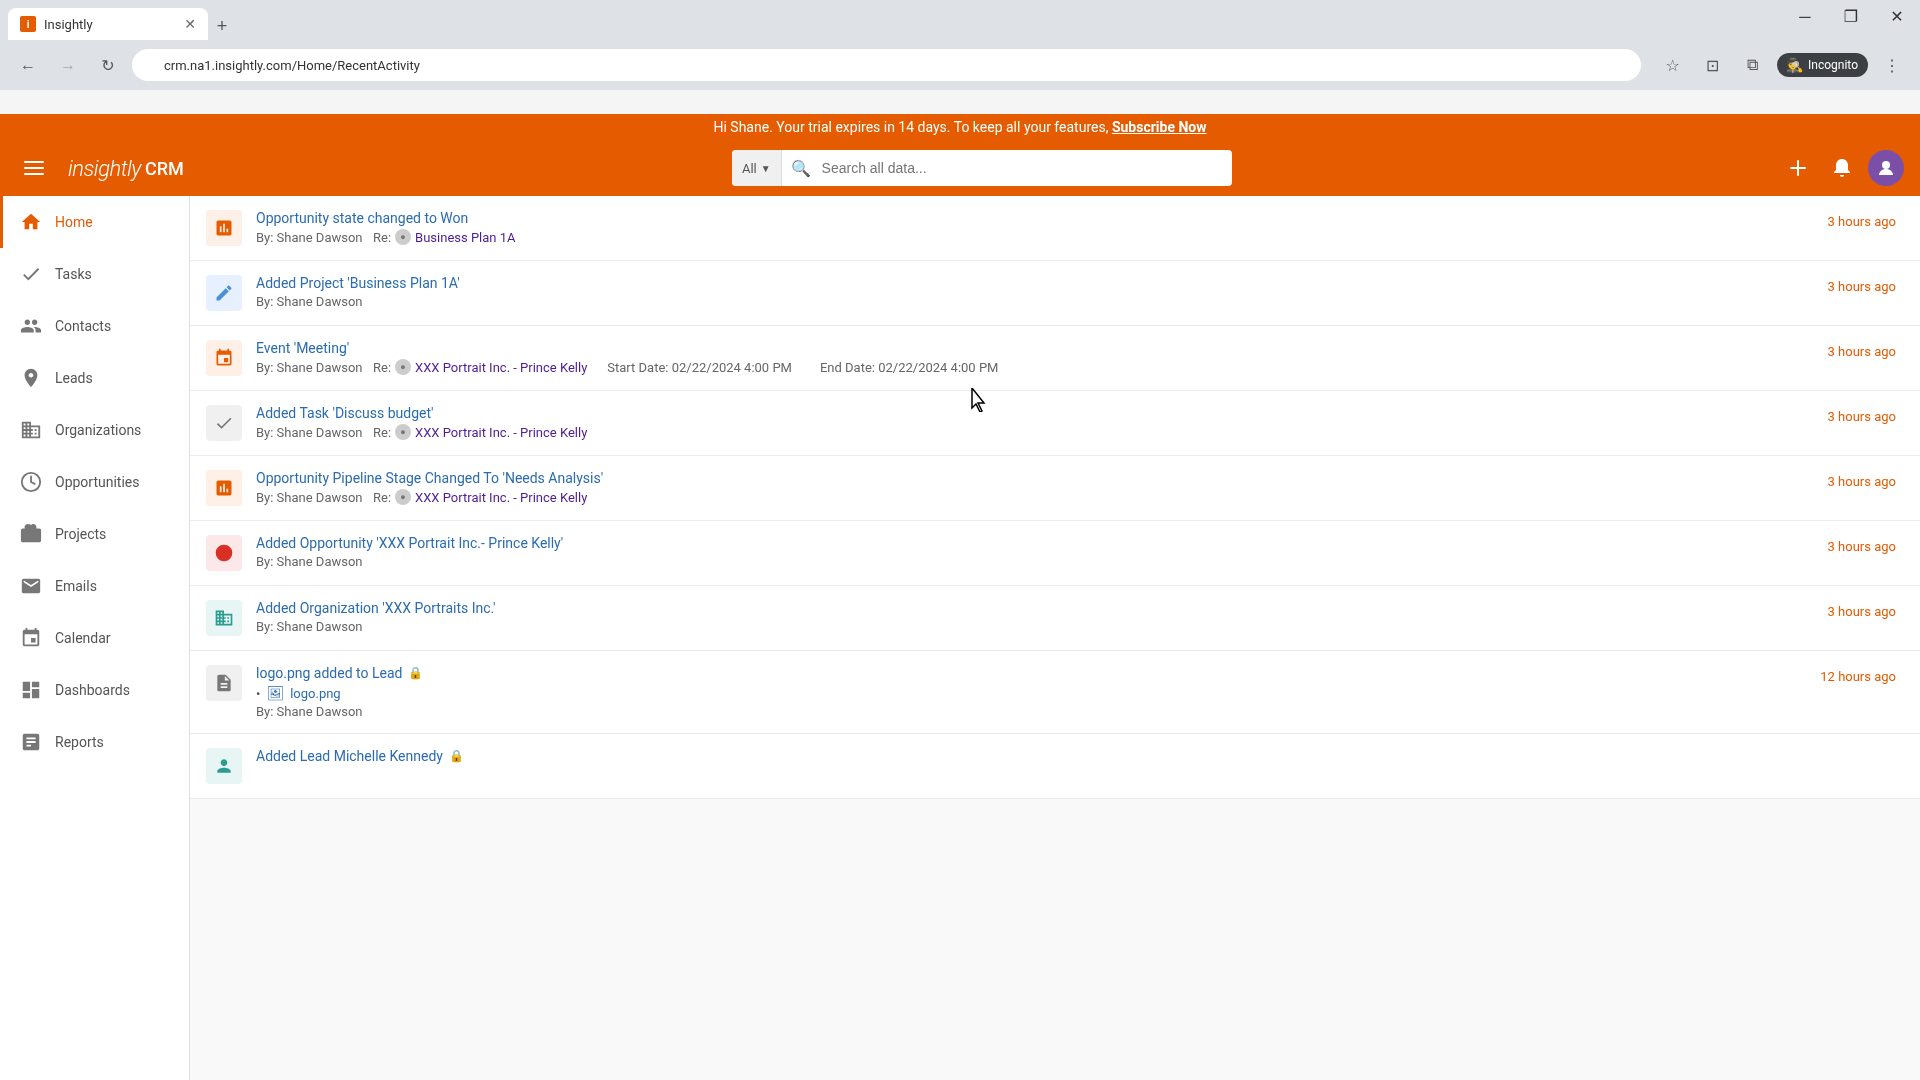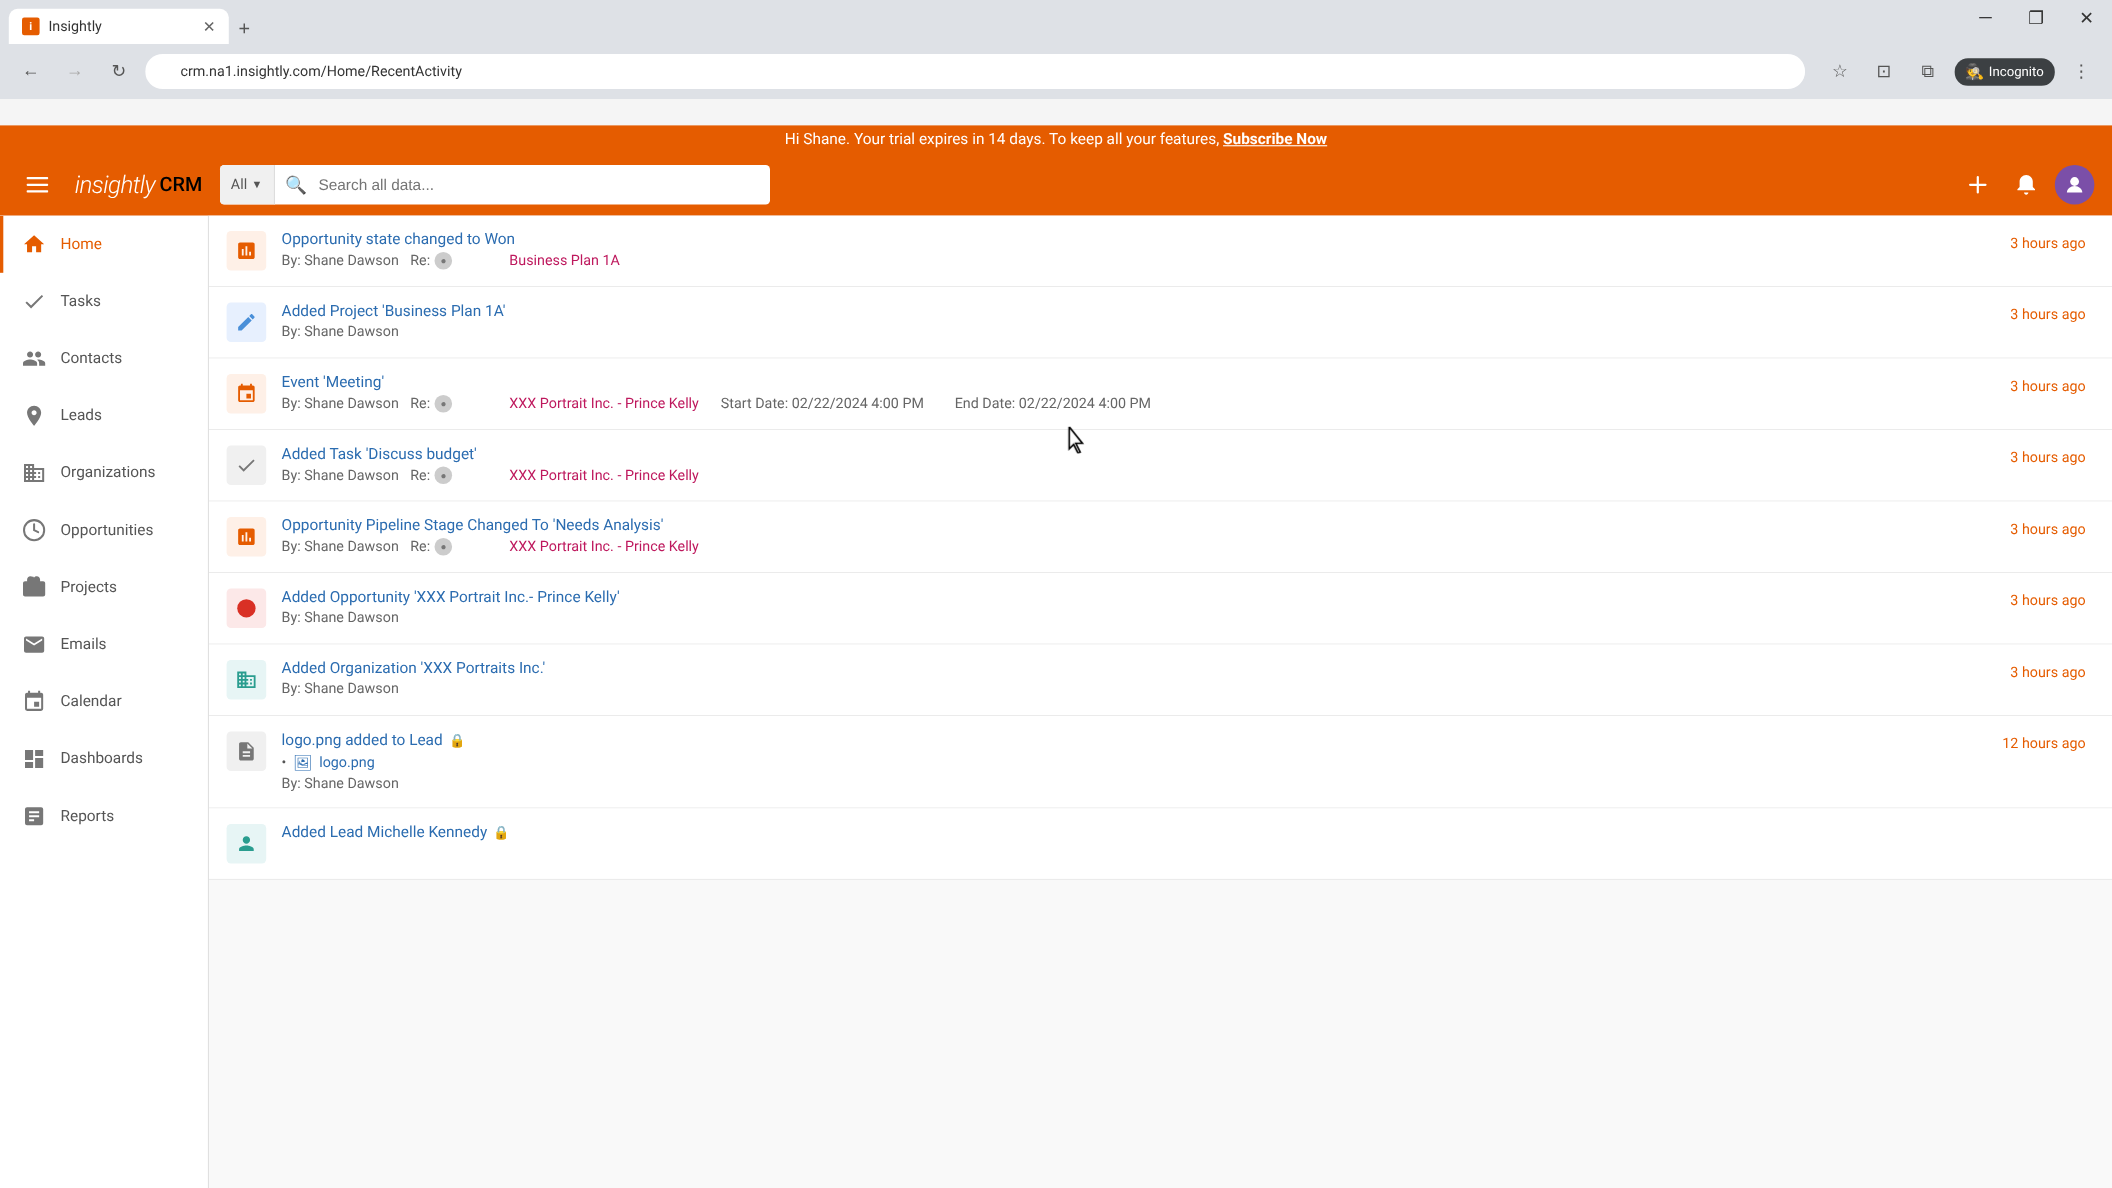--- a/index.html
+++ b/index.html
@@ -27,22 +27,22 @@
 
     
     .trial-banner { background: #e55c00; color: white; text-align: center; padding: 5px; font-size: 14px; margin-top: 24px; }
     .trial-banner a { color: white; font-weight: bold; text-decoration: underline; cursor: pointer; }
 
     
     .app-header { background: #e55c00; height: 56px; display: flex; align-items: center; padding: 0 16px; gap: 16px; }
     .hamburger-btn { color: white; font-size: 20px; cursor: pointer; background: none; border: none; width: 36px; height: 36px; display: flex; align-items: center; justify-content: center; }
     .logo-area { display: flex; align-items: center; gap: 4px; }
     .logo-text { color: white; font-size: 22px; font-weight: 300; letter-spacing: -0.5px; }
-    .crm-text { color: #000000; font-size: 18px; font-weight: 500; }
-    .search-area { flex: 1; display: flex; }
+    .crm-text { color: #ffffff; font-size: 18px; font-weight: 500; }
+    .search-area { flex: 1; display: flex; justify-content: center; }
     .search-box { background: white; border-radius: 4px; height: 36px; display: flex; align-items: center; width: 500px; overflow: hidden; }
     .search-all-btn { background: #f0f0f0; height: 100%; padding: 0 10px; display: flex; align-items: center; gap: 4px; font-size: 13px; color: #555; border-right: 1px solid #ddd; cursor: pointer; white-space: nowrap; }
     .search-icon-area { padding: 0 10px; color: #aaa; font-size: 16px; }
     .search-input { border: none; outline: none; flex: 1; font-size: 14px; color: #555; background: transparent; }
     .header-actions { display: flex; align-items: center; gap: 8px; margin-left: auto; }
     .header-action-btn { color: white; width: 36px; height: 36px; border-radius: 50%; display: flex; align-items: center; justify-content: center; font-size: 18px; cursor: pointer; background: transparent; border: none; }
     .avatar-btn { width: 36px; height: 36px; border-radius: 50%; background: #7b4fa8; display: flex; align-items: center; justify-content: center; color: white; font-size: 16px; cursor: pointer; }
 
     
     .main-area { display: flex; flex: 1; overflow: hidden; }
@@ -63,21 +63,21 @@
     .activity-icon { width: 36px; height: 36px; border-radius: 4px; display: flex; align-items: center; justify-content: center; flex-shrink: 0; font-size: 16px; }
     .activity-icon.orange { background: #fef0e7; }
     .activity-icon.blue { background: #e7f0fe; }
     .activity-icon.gray { background: #f0f0f0; }
     .activity-icon.red { background: #fce8e8; }
     .activity-icon.teal { background: #e7f5f5; }
     .activity-content { flex: 1; }
     .activity-title { font-size: 14px; color: #2b6cb0; cursor: pointer; font-weight: 400; }
     .activity-meta { font-size: 13px; color: #666; margin-top: 3px; display: flex; align-items: flex-end; gap: 4px; flex-wrap: wrap; }
     .activity-org-icon { width: 16px; height: 16px; border-radius: 50%; background: #ccc; display: inline-flex; align-items: center; justify-content: center; font-size: 9px; color: #777; }
-    .activity-link { color: #be185d; cursor: pointer; margin-left: 48px; }
+    .activity-link { color: #4c1d95; cursor: pointer; }
     .activity-time { font-size: 13px; color: #e55c00; white-space: nowrap; position: absolute; right: 24px; top: 18px; }
     .activity-file { display: flex; align-items: center; gap: 6px; font-size: 13px; color: #2b6cb0; margin: 4px 0 2px 0; cursor: pointer; }
     .file-icon { font-size: 14px; }
     .lock-icon { font-size: 12px; color: #999; }
   </style>
 </head>
 <body>
 
 <div class="browser-chrome" style="position:relative;">
   <div class="browser-tab-bar">

